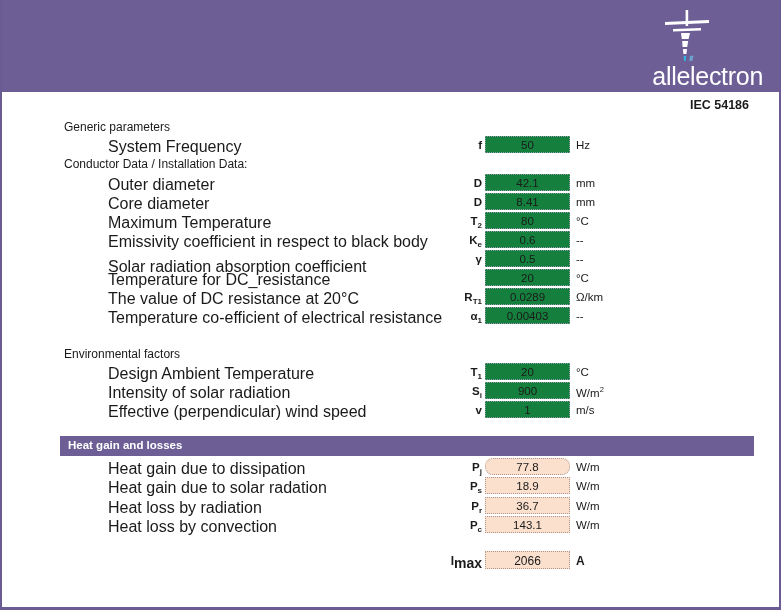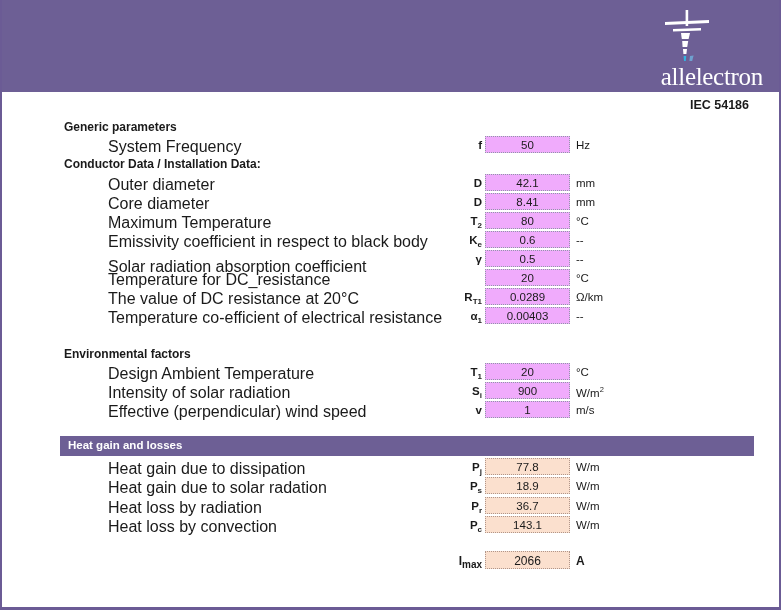--- a/index.html
+++ b/index.html
@@ -54,40 +54,40 @@
     top: 2px;
   }
   .logo-word {
     position: absolute;
     right: 4px;
     bottom: 1px;
     color: #ffffff;
     font-size: 25px;
     font-weight: 300;
     letter-spacing: -0.3px;
-    font-family: Liberation Serif, serif;
+    font-family: Liberation Sans, sans-serif;
     line-height: 1;
   }
   .iec-label {
     position: absolute;
     right: 30px;
     top: 98px;
     font-size: 12.5px;
     font-weight: bold;
     color: #1a1a1a;
     white-space: nowrap;
   }
 
   
   .sheet { position: absolute; left: 0; top: 0; width: 781px; }
 
   .grp-title {
     position: absolute;
     font-size: 12px;
-    font-weight: bold;
+    font-weight: normal;
     color: #1a1a1a;
     white-space: nowrap;
   }
   .row-label {
     position: absolute;
     left: 106px;
     font-size: 16px;
     color: #1a1a1a;
     white-space: nowrap;
   }
@@ -104,21 +104,21 @@
   .row-sym sub { font-size: 8px; font-weight: bold; }
   .row-val {
     position: absolute;
     left: 483px;
     width: 85px;
     height: 17px;
     line-height: 17px;
     text-align: center;
     font-size: 11.5px;
     color: #1a1a1a;
-    background: #f0abfc;
+    background: #15803d;
     border: 1px dotted #9099a8;
     box-sizing: border-box;
   }
   .row-val.warm {
     background: #fbe0ce;
     border: 1px dotted #b0968a;
   }
   .row-unit {
     position: absolute;
     left: 574px;
@@ -150,21 +150,21 @@
   
   .result-sym {
     position: absolute;
     left: 420px;
     width: 60px;
     text-align: right;
     font-size: 12px;
     font-weight: bold;
     color: #1a1a1a;
   }
-  .result-sym sub { font-size: 10px; }
+  .result-sym sub { font-size: 14px; }
   .result-val {
     position: absolute;
     left: 483px;
     width: 85px;
     height: 18px;
     line-height: 18px;
     text-align: center;
     font-size: 12px;
     color: #1a1a1a;
     background: #fbe0ce;
@@ -257,21 +257,21 @@
       <div class="row-unit" style="top: 385px;">W/m<sup>2</sup></div>
       <div class="row-label" style="top: 403px;">Effective (perpendicular) wind speed</div>
       <div class="row-sym" style="top: 404px;">v</div>
       <div class="row-val" style="top: 401px;">1</div>
       <div class="row-unit" style="top: 404px;">m/s</div>
       <div class="section-bar" style="top: 436px;">
         <span>Heat gain and losses</span>
       </div>
       <div class="row-label" style="top: 460px;">Heat gain due to dissipation</div>
       <div class="row-sym" style="top: 461px;">P<sub>j</sub></div>
-      <div class="row-val warm" style="top: 458px;">77.8</div>
+      <div class="row-val warm" style="top: 458px; border-radius: 8px;">77.8</div>
       <div class="row-unit" style="top: 461px;">W/m</div>
       <div class="row-label" style="top: 479px;">Heat gain due to solar radation</div>
       <div class="row-sym" style="top: 480px;">P<sub>s</sub></div>
       <div class="row-val warm" style="top: 477px;">18.9</div>
       <div class="row-unit" style="top: 480px;">W/m</div>
       <div class="row-label" style="top: 499px;">Heat loss by radiation</div>
       <div class="row-sym" style="top: 500px;">P<sub>r</sub></div>
       <div class="row-val warm" style="top: 497px;">36.7</div>
       <div class="row-unit" style="top: 500px;">W/m</div>
       <div class="row-label" style="top: 518px;">Heat loss by convection</div>

